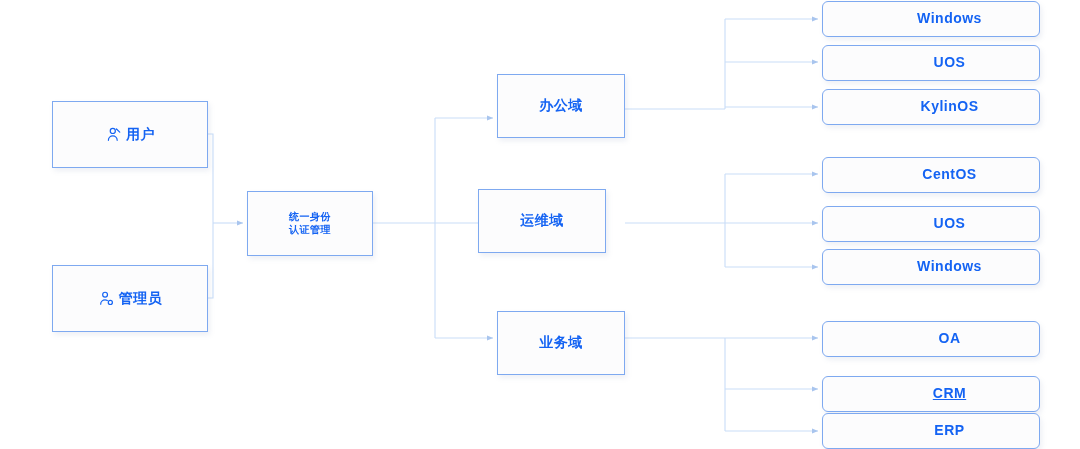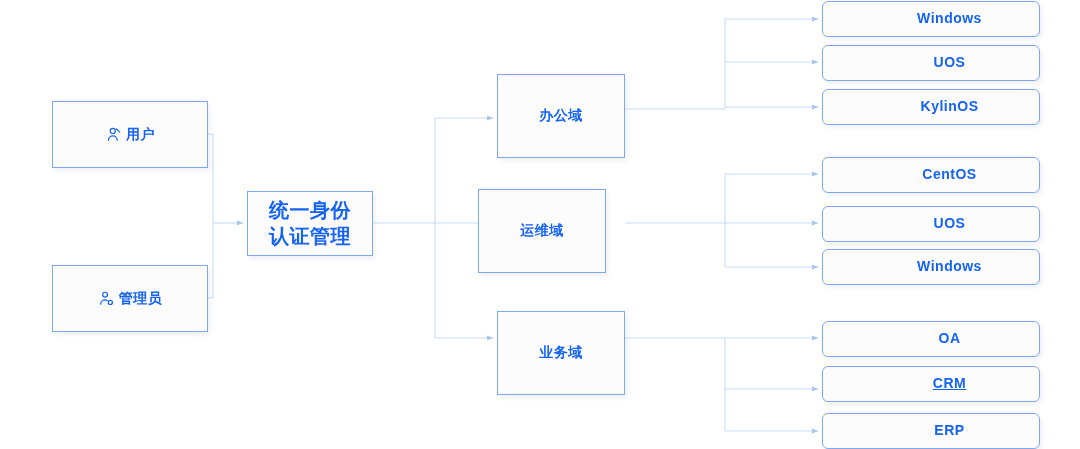--- a/index.html
+++ b/index.html
@@ -55,26 +55,26 @@
     font-size: 14px;
   }
   .node-actor .inner {
     display: flex;
     align-items: center;
     gap: 4px;
   }
   .node-center {
     width: 126px;
     height: 65px;
-    font-size: 20px;
+    font-size: 10px;
     font-family: Liberation Serif, serif;
   }
   .node-domain {
     width: 128px;
-    height: 84px;
+    height: 64px;
     font-size: 14px;
   }
   .node-leaf {
     width: 218px;
     height: 36px;
     font-size: 14px;
     font-weight: bold;
   }
   .person-icon {
     width: 17px;
@@ -187,20 +187,20 @@
   <div class="node node-leaf rounded" style="left:822px; top:206px;">
     <span class="label">UOS</span>
   </div>
   <div class="node node-leaf rounded" style="left:822px; top:249px;">
     <span class="label">Windows</span>
   </div>
 
   <div class="node node-leaf rounded" style="left:822px; top:321px;">
     <span class="label">OA</span>
   </div>
-  <div class="node node-leaf rounded" style="left:822px; top:366px;text-decoration:underline;">
+  <div class="node node-leaf rounded" style="left:822px; top:376px;text-decoration:underline;">
     <span class="label">CRM</span>
   </div>
   <div class="node node-leaf rounded" style="left:822px; top:413px;">
     <span class="label">ERP</span>
   </div>
 
 </div>
 
 </body></html>

